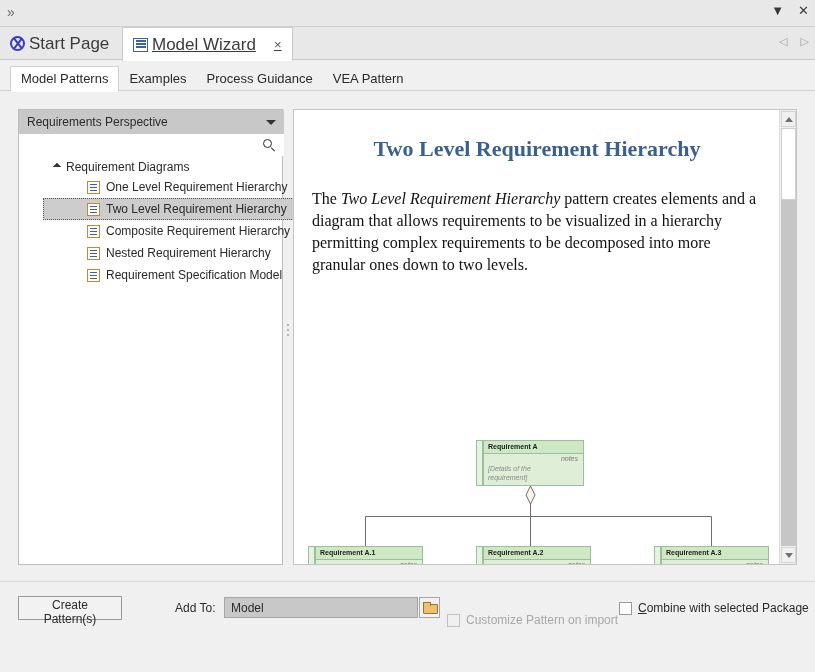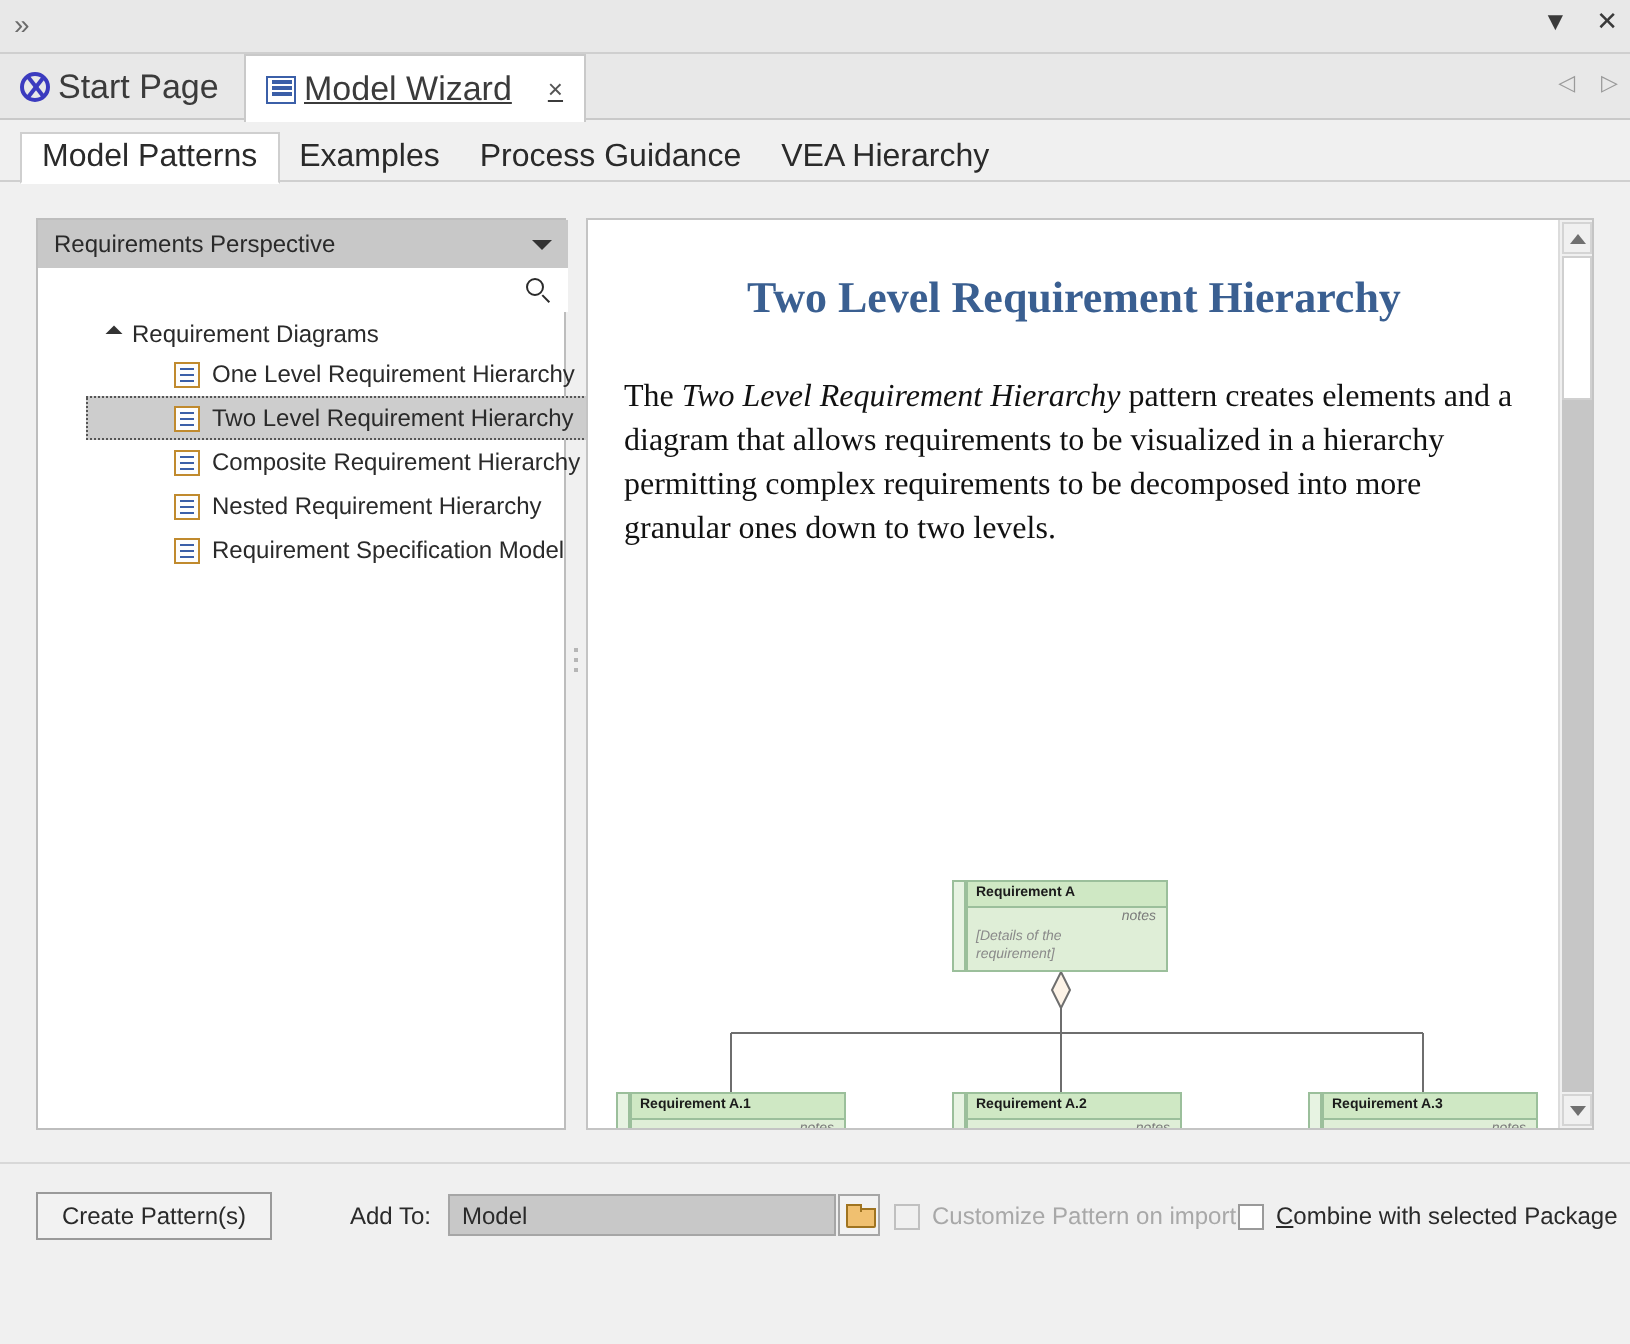--- a/index.html
+++ b/index.html
@@ -87,21 +87,21 @@
     display: flex; align-items: flex-end;
     padding-left: 10px;
   }
   #innertabs::after {
     content: ""; position: absolute; left: 0; right: 0; bottom: 0;
     height: 1px; background: #cfcfcf;
   }
   .itab {
     position: relative; z-index: 2;
     padding: 4px 10px 5px 10px;
-    font-size: 16px; color: #2a2a2a;
+    font-size: 13px; color: #2a2a2a;
     line-height: 15px; cursor: default;
   }
   .itab.active {
     background: #ffffff;
     border: 1px solid #cfcfcf;
     border-bottom: 1px solid #ffffff;
     margin-bottom: -1px;
   }
 
   
@@ -266,21 +266,21 @@
     cursor: default;
   }
 
   
   #bottombar {
     position: absolute; left: 0; top: 581px; width: 815px; height: 91px;
     background: #f0f0f0;
     border-top: 1px solid #d8d8d8;
   }
   #create-btn {
-    position: absolute; left: 18px; top: 14px; width: 118px; height: 24px;
+    position: absolute; left: 18px; top: 14px; width: 104px; height: 24px;
     background: #f2f2f2; border: 1px solid #9a9a9a;
     font-family: "Liberation Sans", sans-serif; font-size: 12px; color: #2a2a2a;
     cursor: default;
   }
   #addto-label {
     position: absolute; left: 175px; top: 19px;
     font-size: 12px; color: #2a2a2a;
   }
   #addto-field {
     position: absolute; left: 224px; top: 15px; width: 194px; height: 21px;
@@ -302,21 +302,21 @@
     background: #f0c070; border: 1px solid #a07420; border-radius: 0 0 1px 1px;
   }
   .folder-icon::after {
     content: ""; position: absolute; left: 0; top: 0px; width: 6px; height: 3px;
     background: #f0c070; border: 1px solid #a07420; border-bottom: none;
   }
   .chk-row {
     position: absolute; top: 19px;
     display: flex; align-items: center; gap: 6px; cursor: default;
   }
-  #chk-customize { left: 447px; }
+  #chk-customize { left: 447px; margin-top: 12px; }
   #chk-combine { left: 619px; }
   .chkbox {
     width: 13px; height: 13px; background: #fff;
     border: 1px solid #9a9a9a; flex: none;
   }
   .chk-row.disabled .chkbox { background: #f0f0f0; border-color: #c0c0c0; }
   .chk-label { font-size: 12px; color: #2a2a2a; }
   .chk-row.disabled .chk-label { color: #a8a8a8; }
   .chk-label u { text-decoration: underline; }
 </style>
@@ -348,21 +348,21 @@
   <div id="tab-nav">
     <span>◁</span>
     <span>▷</span>
   </div>
 </div>
 
 <div id="innertabs">
   <div class="itab active">Model Patterns</div>
   <div class="itab">Examples</div>
   <div class="itab">Process Guidance</div>
-  <div class="itab">VEA Hierarchy</div>
+  <div class="itab">VEA Pattern</div>
 </div>
 
 <div id="client">
 
   <div id="leftpanel">
     <div id="perspective">
       <span id="perspective-label">Requirements Perspective</span>
       <span class="caret-down"></span>
     </div>
     <div id="searchrow">

